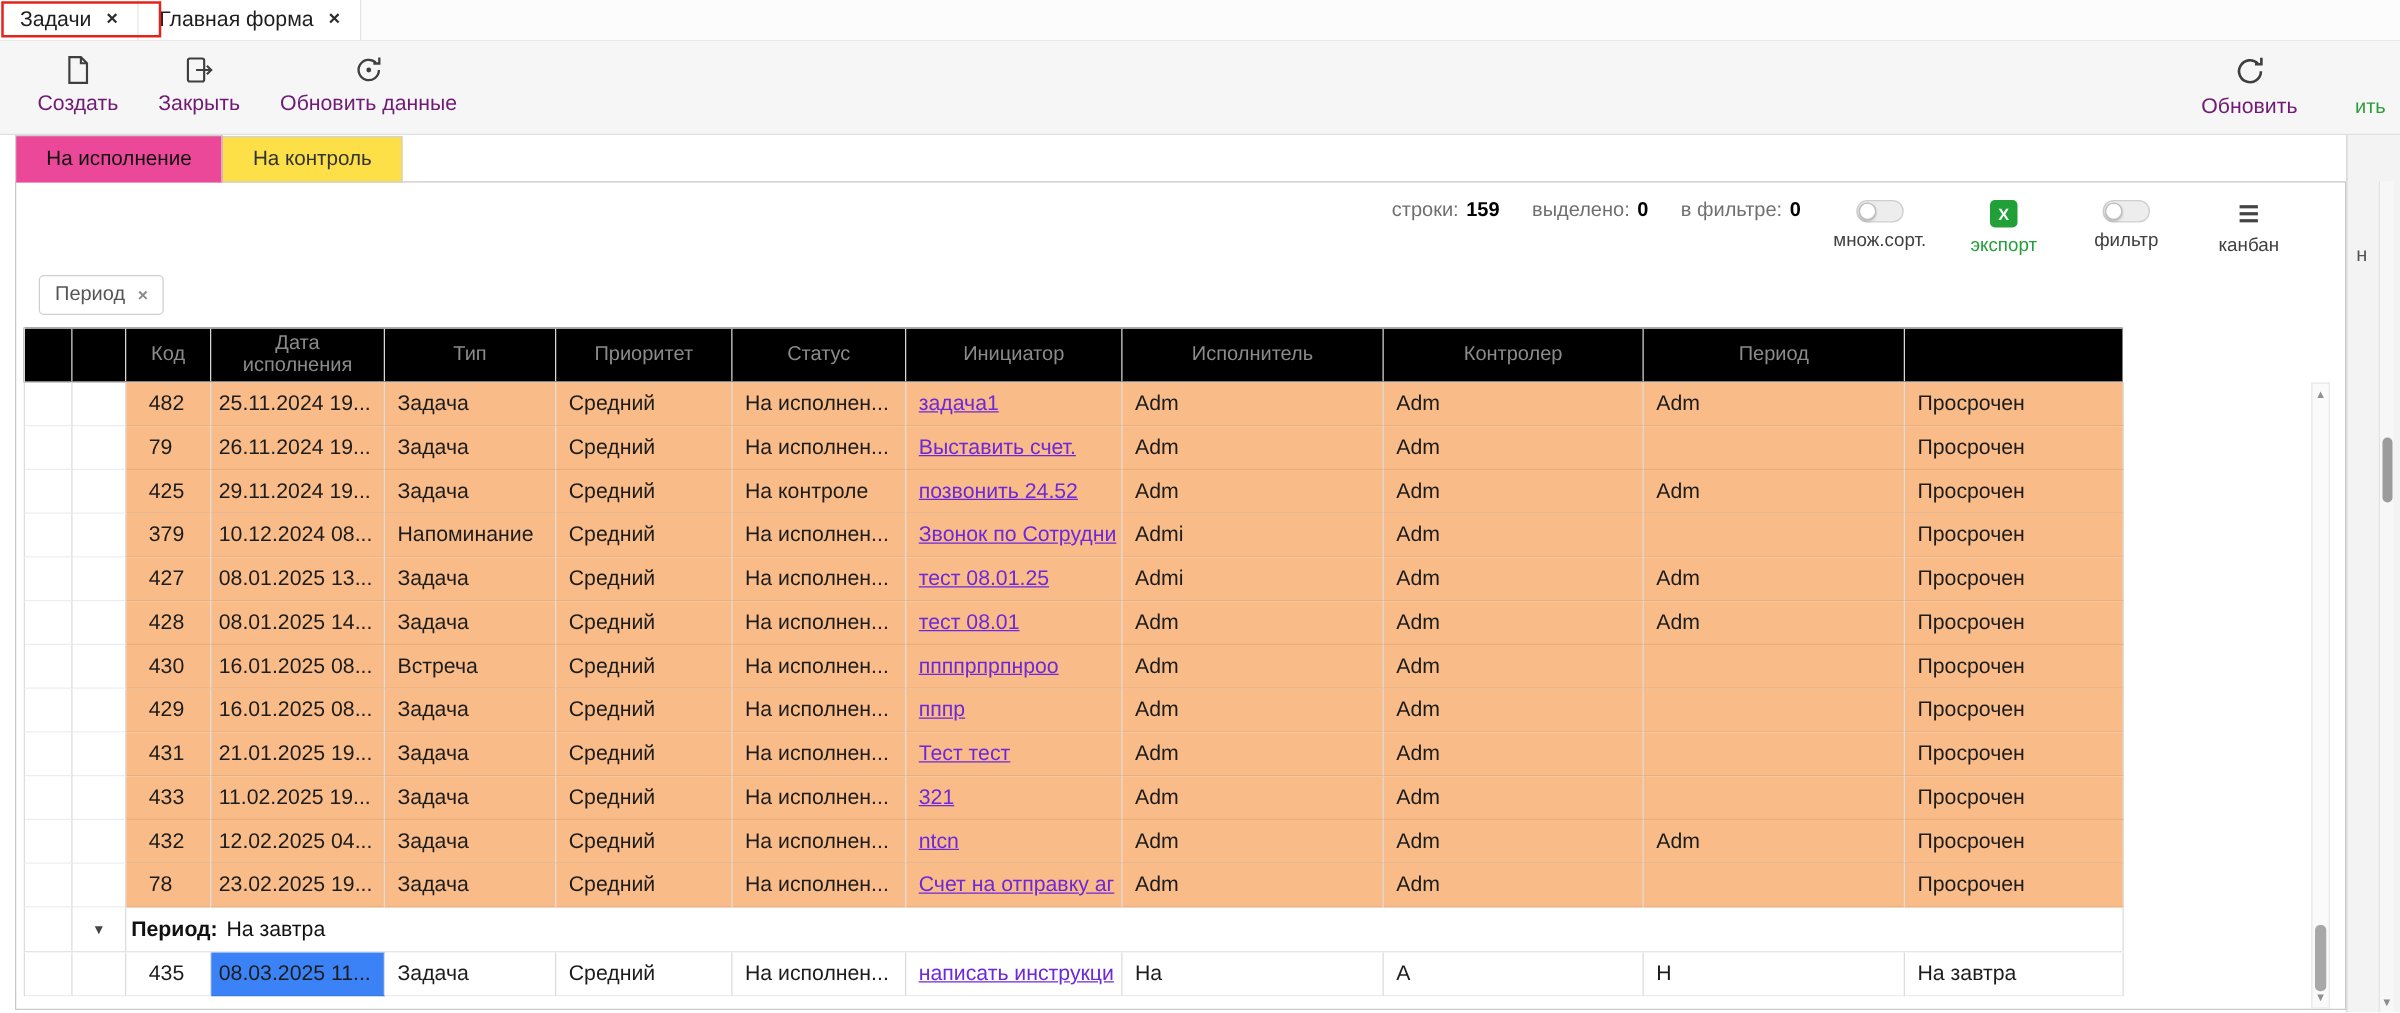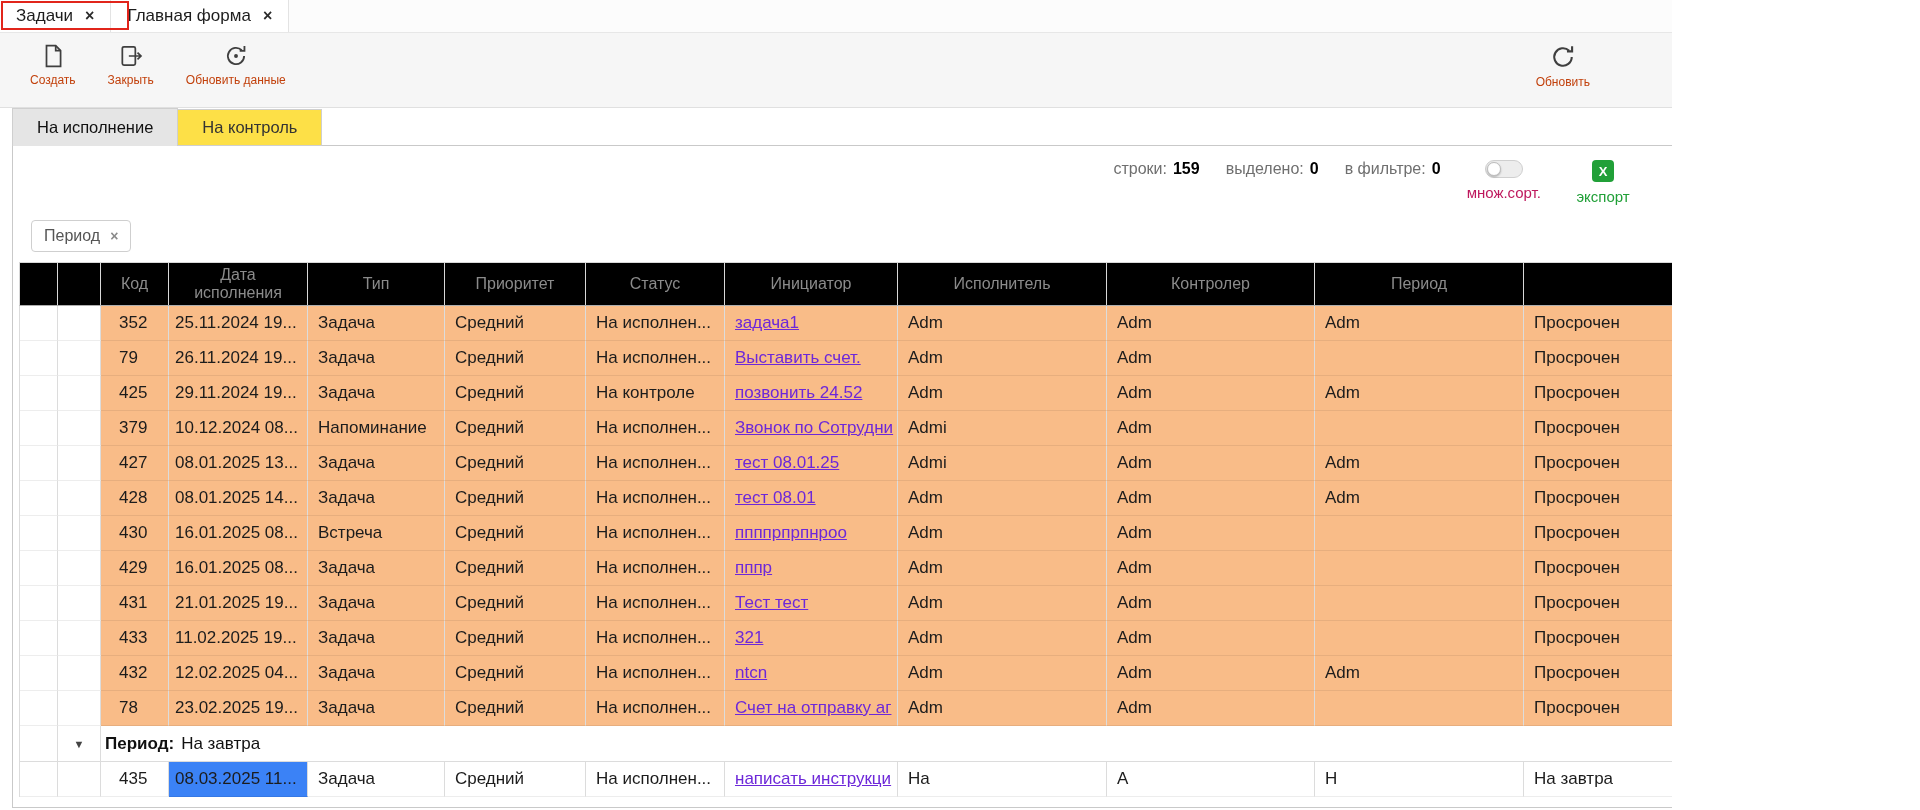--- a/index.html
+++ b/index.html
@@ -1,56 +1,56 @@
 <!DOCTYPE html>
 <html><head>
 <meta charset="utf-8">
 <style>
   * { box-sizing: border-box; margin: 0; padding: 0; }
   html,body { width:1920px; height:810px; }
   body { font-family:"Liberation Sans","DejaVu Sans",sans-serif; background:#fff; }
-  .page { position:relative; width:1672px; height:810px; overflow:hidden; background:#fff; }
+  .page { position:relative; width:1920px; height:810px; overflow:hidden; background:#fff; }
 
   
   .tabbar { position:absolute; top:0; left:0; width:100%; height:33px; background:#fcfcfc;
             border-bottom:1px solid #e7e7e7; display:flex; align-items:stretch; }
   .wtab { display:flex; align-items:center; gap:12px; padding:0 16px; font-size:17px; color:#1d1d1d;
           border-right:1px solid #e3e3e3; cursor:pointer; background:#fff; }
   .wtab .x { font-size:16px; font-weight:700; color:#2b2b2b; line-height:1; }
   .annotation { position:absolute; left:1px; top:1px; width:128px; height:29px;
                 border:2px solid #e1251b; pointer-events:none; z-index:10; }
 
   
   .toolbar { position:absolute; top:33px; left:0; width:100%; height:75px; background:#f6f6f6;
              border-bottom:1px solid #e0e0e0; display:flex; align-items:stretch; padding-left:14px; }
   .tbtn { display:flex; flex-direction:column; align-items:center; padding:10px 16px 0; cursor:pointer; }
   .tbtn svg { display:block; }
-  .tlabel { margin-top:4px; font-size:12px; color:#c2410c; white-space:nowrap; }
+  .tlabel { margin-top:4px; font-size:17px; color:#701a75; white-space:nowrap; }
   .tbtn-right { position:absolute; right:66px; top:0; height:100%; }
   .clip-green { position:absolute; left:1884px; top:44px; font-size:16px; color:#2e9b3c; }
 
   
   .vtabs { position:absolute; top:108px; left:12px; height:38px; display:flex; align-items:flex-end; z-index:3; }
   .vtab { height:37px; display:flex; align-items:center; padding:0 24px; font-size:16.5px; color:#333;
           border:1px solid #cfcfcf; background:#fde047; margin-right:-1px; cursor:pointer; white-space:nowrap; }
-  .vtab.active { height:38px; background:#e5e5e5; border-bottom:none; z-index:4; color:#111; }
+  .vtab.active { height:38px; background:#ec4899; border-bottom:none; z-index:4; color:#111; }
 
   
   .panel { position:absolute; top:145px; left:12px; width:1865px; height:663px;
            border:1px solid #c9c9c9; background:#fff; z-index:1; }
 
   
   .stats-row { position:absolute; top:14px; right:41px; display:flex; align-items:flex-start; gap:26px; }
   .stat { font-size:16px; color:#6f6f6f; white-space:nowrap; }
   .stat b { color:#000; margin-left:6px; font-weight:700; }
   .ctrl { display:flex; flex-direction:column; align-items:center; gap:6px; min-width:72px; cursor:pointer; }
   .toggle { width:38px; height:18px; border-radius:10px; background:#ededed; border:1px solid #cfcfcf; position:relative; }
   .toggle .knob { position:absolute; left:1px; top:1px; width:14px; height:14px; border-radius:50%;
                   background:#fff; border:1px solid #bdbdbd; box-shadow:0 1px 2px rgba(0,0,0,.25); }
-  .clabel { font-size:15px; color:#be185d; white-space:nowrap; }
+  .clabel { font-size:15px; color:#404040; white-space:nowrap; }
   .clabel.green { color:#21a038; }
   .export-icon { width:22px; height:22px; background:#21a038; color:#fff; font-weight:700; font-size:13px;
                  border-radius:4px; display:flex; align-items:center; justify-content:center; }
   .kanban-icon svg { display:block; }
 
   
   .chip { position:absolute; top:74px; left:18px; height:32px; display:inline-flex; align-items:center; gap:10px;
           padding:0 12px; border:1px solid #cfcfcf; border-radius:4px; background:#fff; font-size:16px; color:#555; cursor:pointer; }
   .chip .x { color:#8a8a8a; font-weight:700; font-size:14px; line-height:1; }
 
@@ -215,21 +215,21 @@
         <div class="th">Инициатор</div>
         <div class="th">Исполнитель</div>
         <div class="th">Контролер</div>
         <div class="th">Период</div>
       </div>
 
       <div id="rows-overdue">
           <div class="grid trow overdue">
     <div class="td c-sel"></div>
     <div class="td c-ico"></div>
-    <div class="td hl c-code">352</div>
+    <div class="td hl c-code">482</div>
     <div class="td hl c-date">25.11.2024 19...</div>
     <div class="td hl c-type">Задача</div>
     <div class="td hl c-prio">Средний</div>
     <div class="td hl c-status">На исполнен...</div>
     <div class="td hl c-desc">
               <a>задача1</a>
             </div>
     <div class="td hl c-init">Adm</div>
     <div class="td hl c-exec">Adm</div>
     <div class="td hl c-ctrl">Adm</div>

